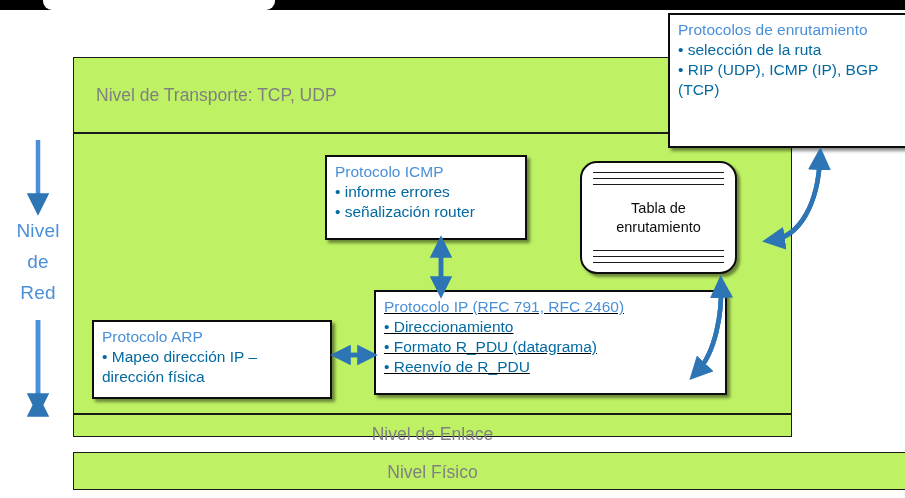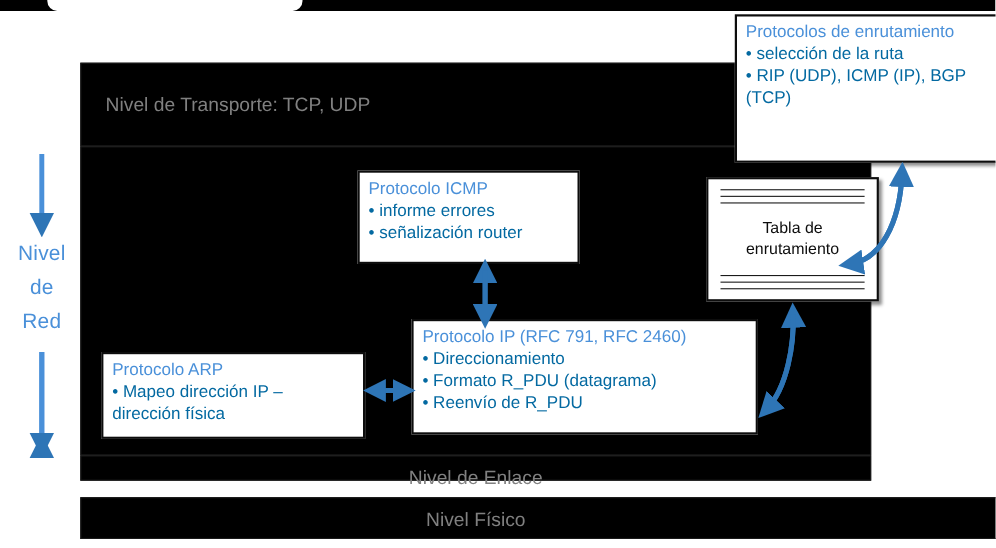--- a/index.html
+++ b/index.html
@@ -11,21 +11,21 @@
     position:relative;
   }
   #stage{position:absolute;left:0;top:0;width:905px;height:498px;}
 
   
   .topband{position:absolute;left:0;top:0;width:905px;height:10px;background:#000;}
   .topband .tab{position:absolute;left:43px;top:0;width:232px;height:10px;
     background:#fff;border-radius:0 0 9px 9px;}
 
   
-  .layerbox{position:absolute;box-sizing:border-box;border:1.6px solid #1a1a1a;background:#000000;}
+  .layerbox{position:absolute;box-sizing:border-box;border:1.6px solid #1a1a1a;background:#bef264;}
   .layerlabel{
     position:absolute;color:#808080;font-size:17.5px;white-space:nowrap;
   }
 
   
   .nivelred{
     position:absolute;left:2px;top:215px;width:72px;
     text-align:center;color:#4a90d9;font-size:19px;line-height:31px;
     letter-spacing:.2px;
   }
@@ -90,33 +90,33 @@
     <div class="li">• selección de la ruta</div>
     <div class="li wrap">• RIP (UDP), ICMP (IP), BGP (TCP)</div>
   </div>
 
   <div class="callout" style="left:325px;top:155px;width:202px;height:85px;">
     <div class="hd">Protocolo ICMP</div>
     <div class="li">• informe errores</div>
     <div class="li">• señalización router</div>
   </div>
 
-  <div class="callout" style="left:374px;top:290px;width:315px;height:105px;">
+  <div class="callout" style="left:374px;top:290px;width:353px;height:105px;text-decoration:underline;">
     <div class="hd">Protocolo IP (RFC 791, RFC 2460)</div>
     <div class="li">• Direccionamiento</div>
     <div class="li">• Formato R_PDU (datagrama)</div>
     <div class="li">• Reenvío de R_PDU</div>
   </div>
 
   <div class="callout" style="left:92px;top:320px;width:240px;height:79px;">
     <div class="hd">Protocolo ARP</div>
     <div class="li wrap">• Mapeo dirección IP – dirección física</div>
   </div>
 
-  <div class="doc" style="left:642px;top:161px;width:157px;height:113px;">
+  <div class="doc" style="left:580px;top:161px;width:157px;height:113px;border-radius:17px;">
     <div class="rules">
       <i></i>
         <i></i>
         <i></i>
     </div>
     <div>
       <div class="dtxt">Tabla de</div>
       <div class="dtxt">enrutamiento</div>
     </div>
     <div class="rules">

